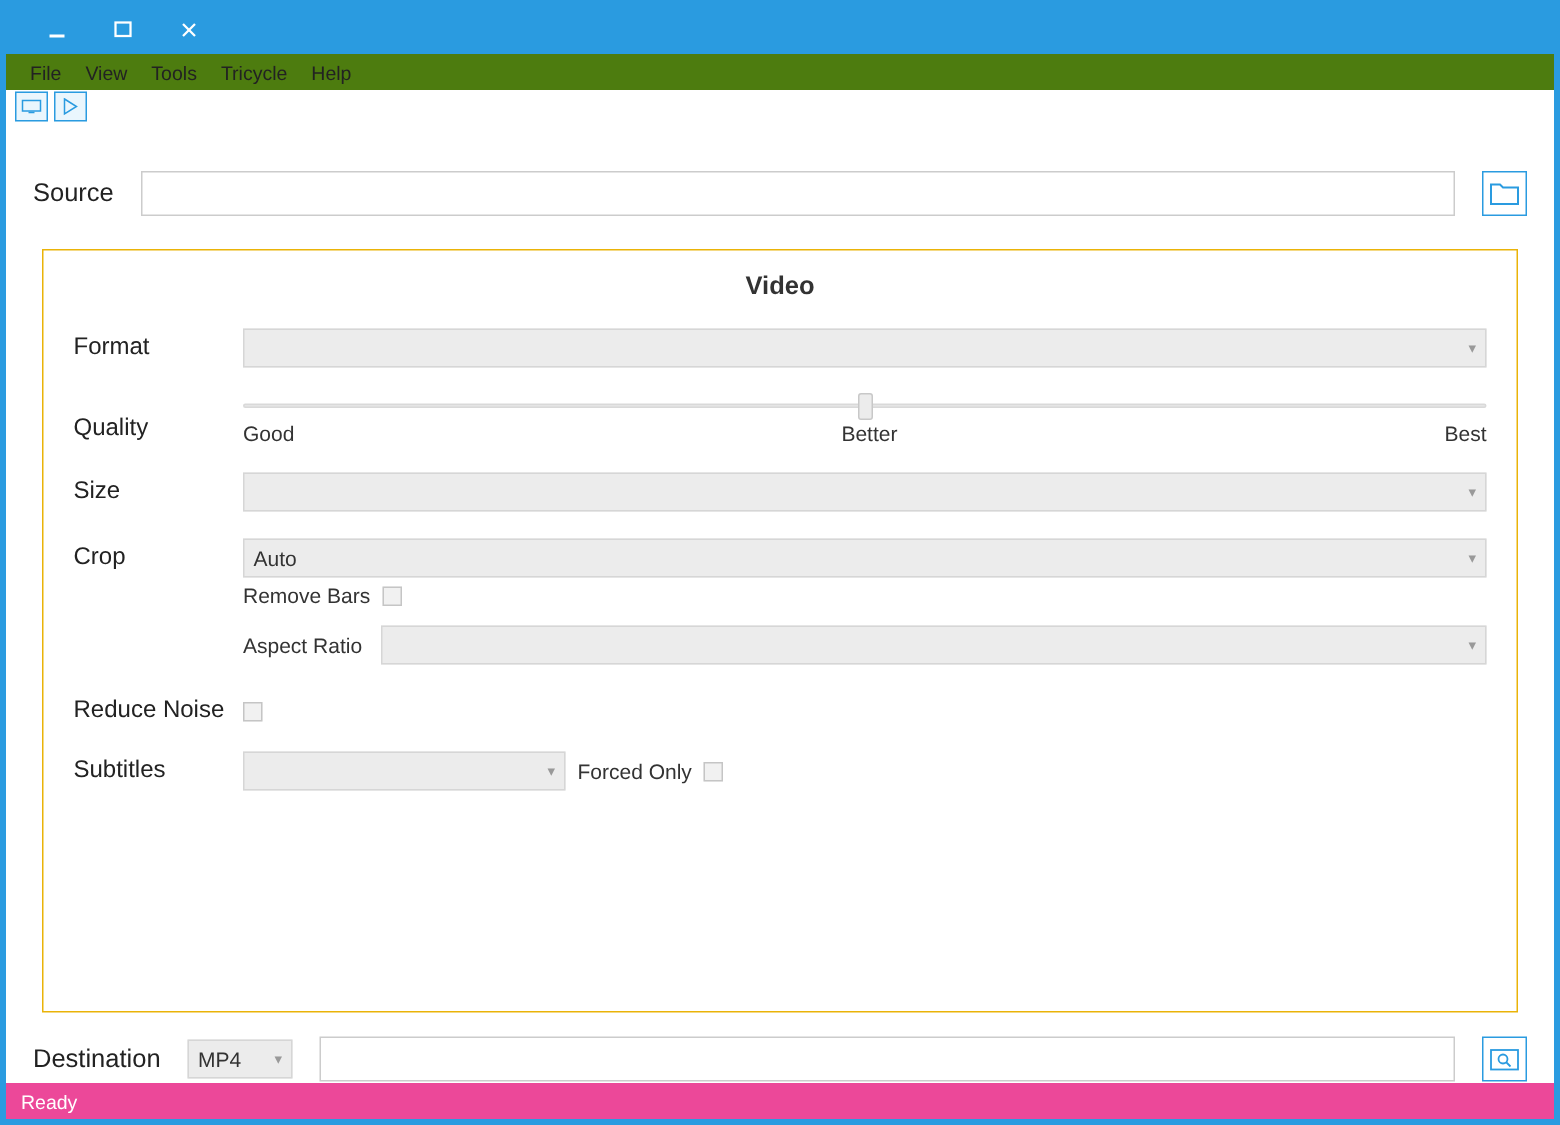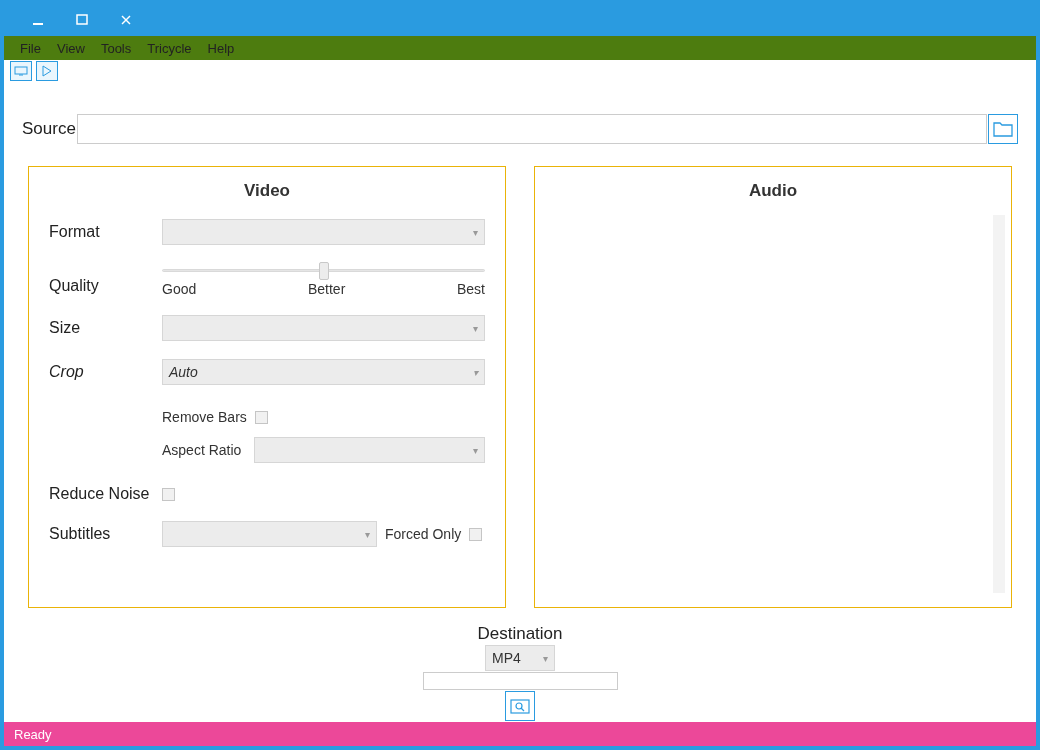--- a/index.html
+++ b/index.html
@@ -62,21 +62,21 @@
   .content {
     flex: 1;
     padding: 0 18px;
     display: flex;
     flex-direction: column;
     overflow: hidden;
   }
   .row {
     display: flex;
     align-items: center;
-    gap: 1px;
+    gap: 18px;
   }
   .source-row { margin-top: 32px; margin-bottom: 22px; }
   .label { font-size: 17px; color: #222; }
   .textinput {
     flex: 1;
     height: 30px;
     border: 1px solid #ccc;
     background: #fff;
     padding: 0 6px;
     font-size: 14px;
@@ -174,21 +174,21 @@
     font-size: 14px;
   }
   .audio-scroll {
     position: absolute;
     right: 6px;
     top: 48px;
     bottom: 14px;
     width: 12px;
     background: #f3f3f3;
   }
-  .dest-row { margin-top: 16px; margin-bottom: 1px; flex-direction: column; }
+  .dest-row { margin-top: 16px; margin-bottom: 1px; }
   .statusbar {
     background: #ec4899;
     color: #fff;
     height: 24px;
     display: flex;
     align-items: center;
     padding: 0 10px;
     font-size: 13px;
   }
   .quality-row .form-label { align-self: flex-end; padding-bottom: 2px;}
@@ -284,21 +284,21 @@
       <div class="form-row">
         <div class="form-label">Size</div>
         <div class="form-control">
           <div class="combo">
             <span></span>
             <span class="chev">▾</span>
           </div>
         </div>
       </div>
 
-      <div class="form-row" style="margin-bottom:24px;font-style:italic;">
+      <div class="form-row" style="margin-bottom:4px;">
         <div class="form-label">Crop</div>
         <div class="form-control">
           <div class="combo">
             <span>Auto</span>
             <span class="chev">▾</span>
           </div>
         </div>
       </div>
 
       <div class="sub-row">
@@ -326,24 +326,20 @@
           <div class="combo mid">
             <span></span>
             <span class="chev">▾</span>
           </div>
           <span>Forced Only</span>
           <div class="cb"></div>
         </div>
       </div>
     </div>
 
-    <div class="panel">
-      <div class="panel-title">Audio</div>
-      <div class="audio-scroll"></div>
-    </div>
   </div>
 
   <div class="row dest-row">
     <span class="label">Destination</span>
     <div class="combo small">
       <span>MP4</span>
       <span class="chev">▾</span>
     </div>
     <input type="text" class="textinput" value="" style="">
     <div class="browse-btn">

